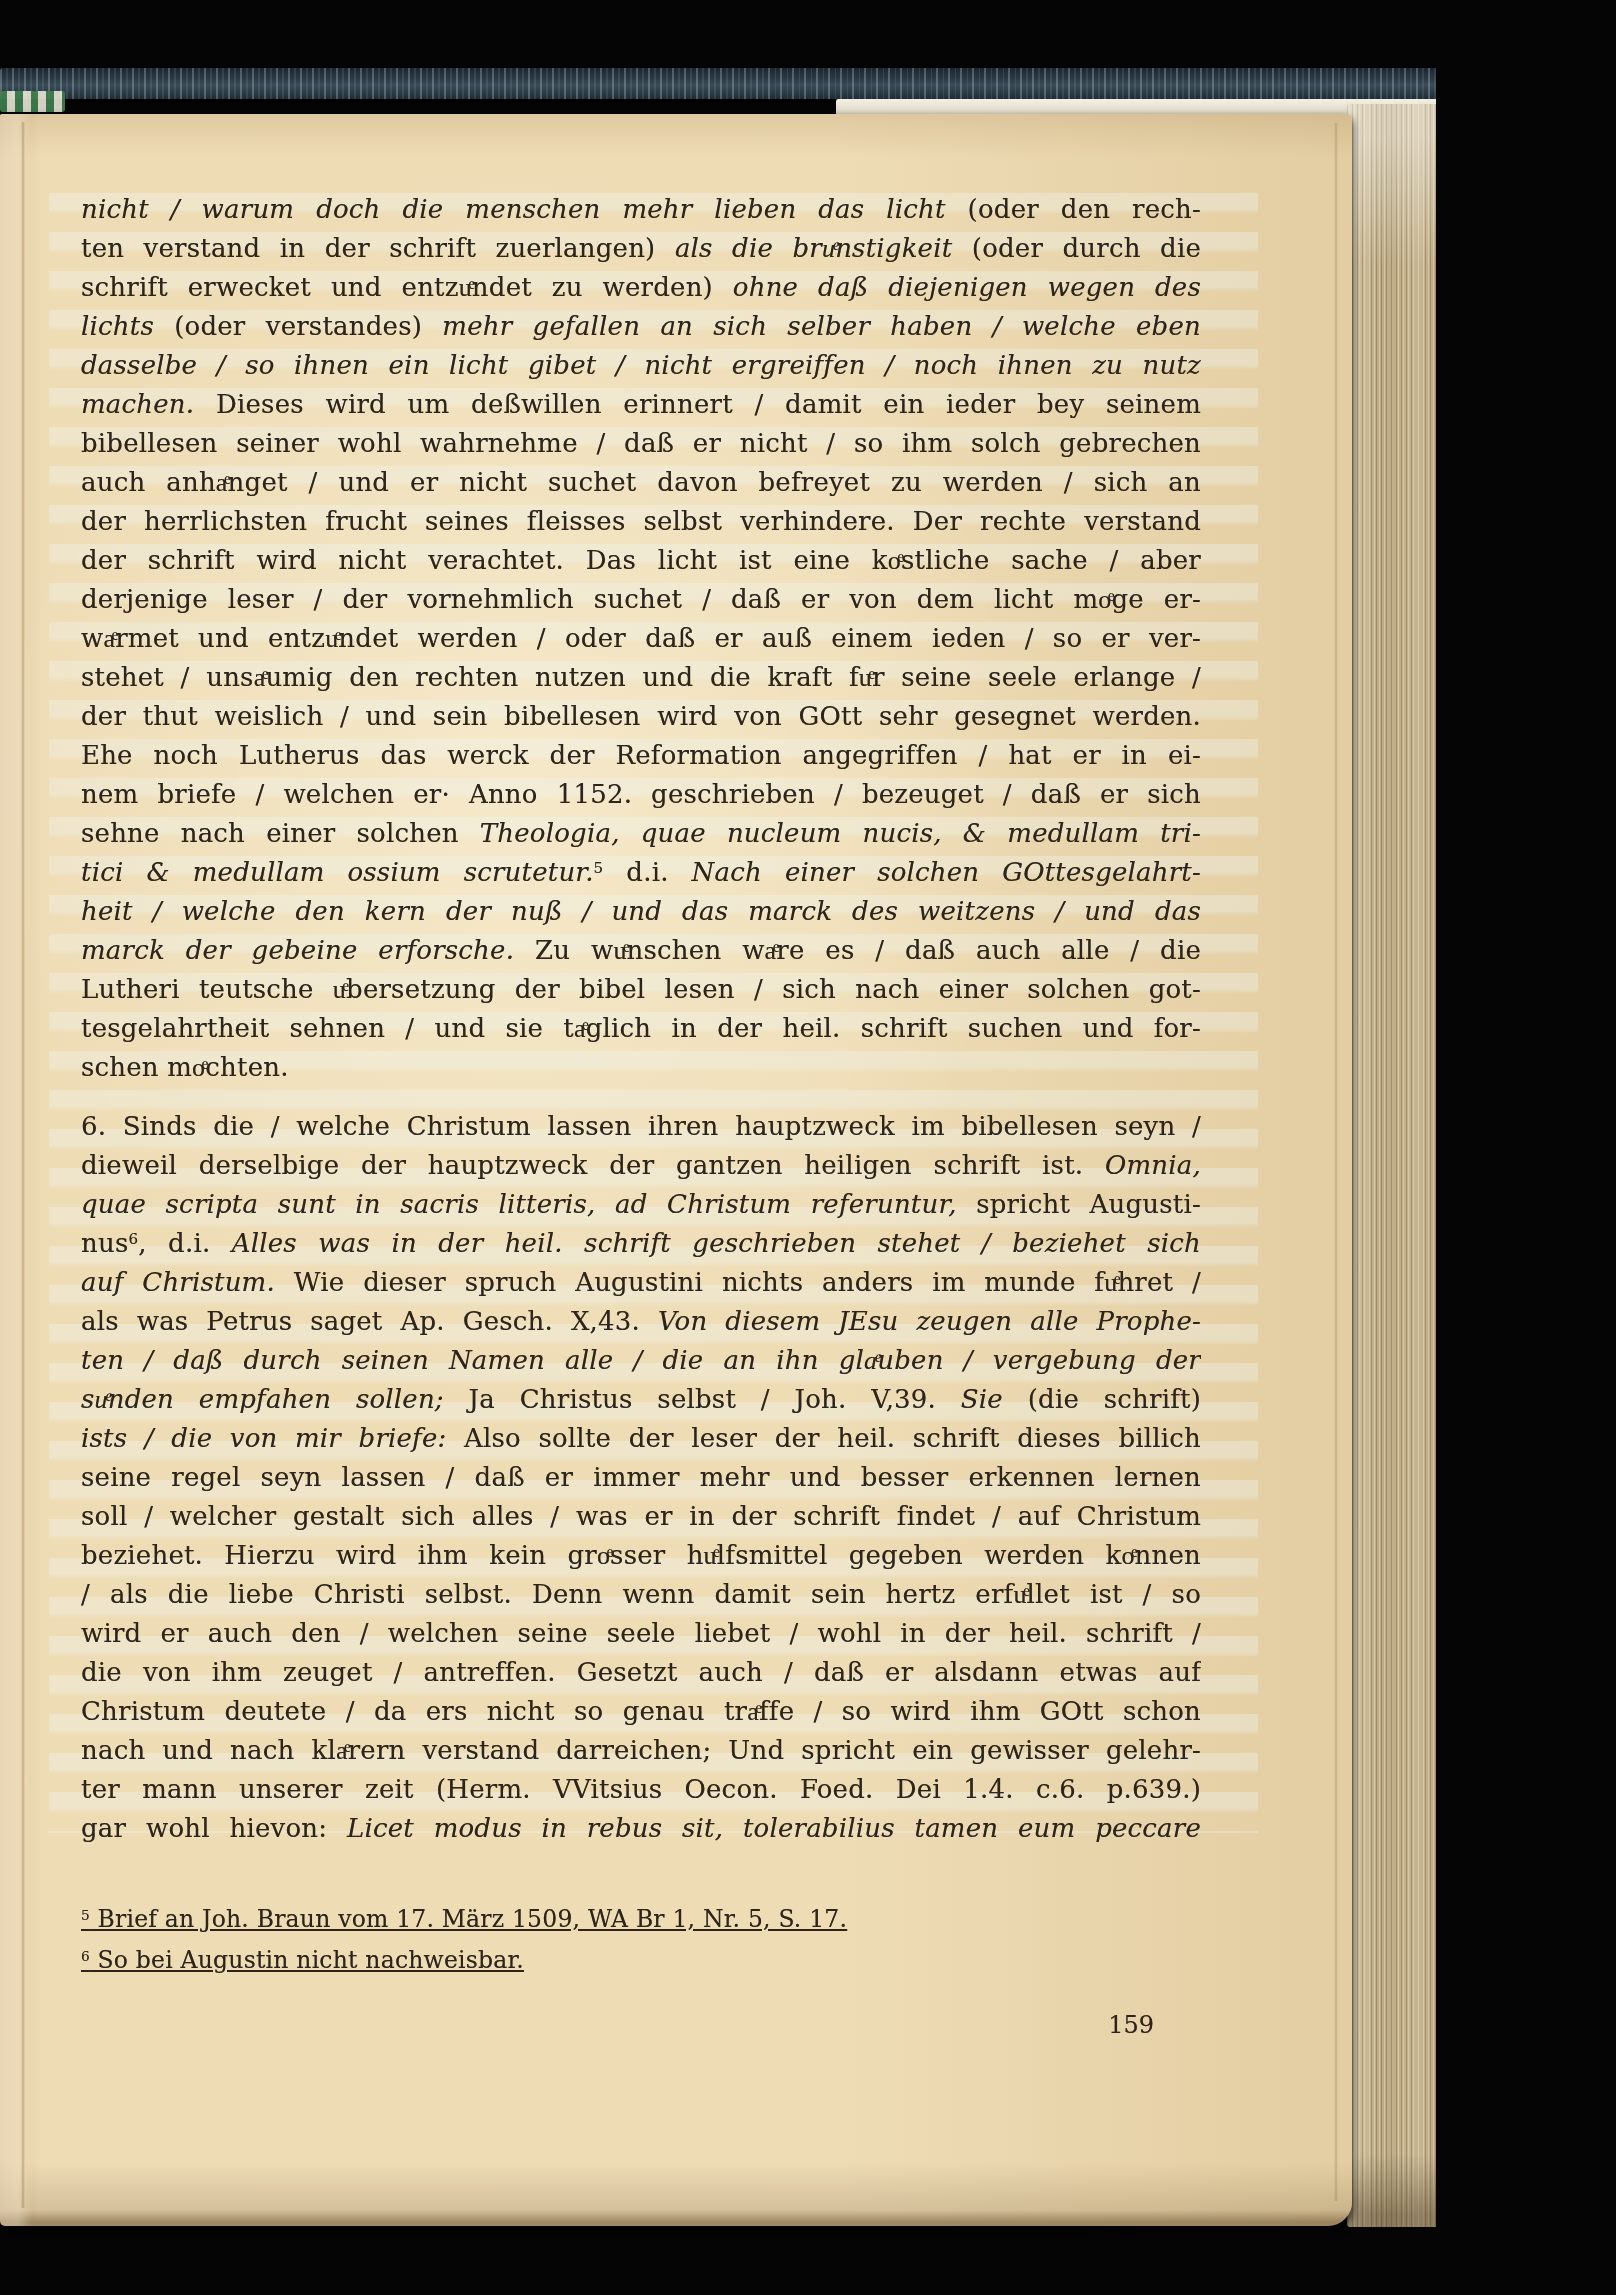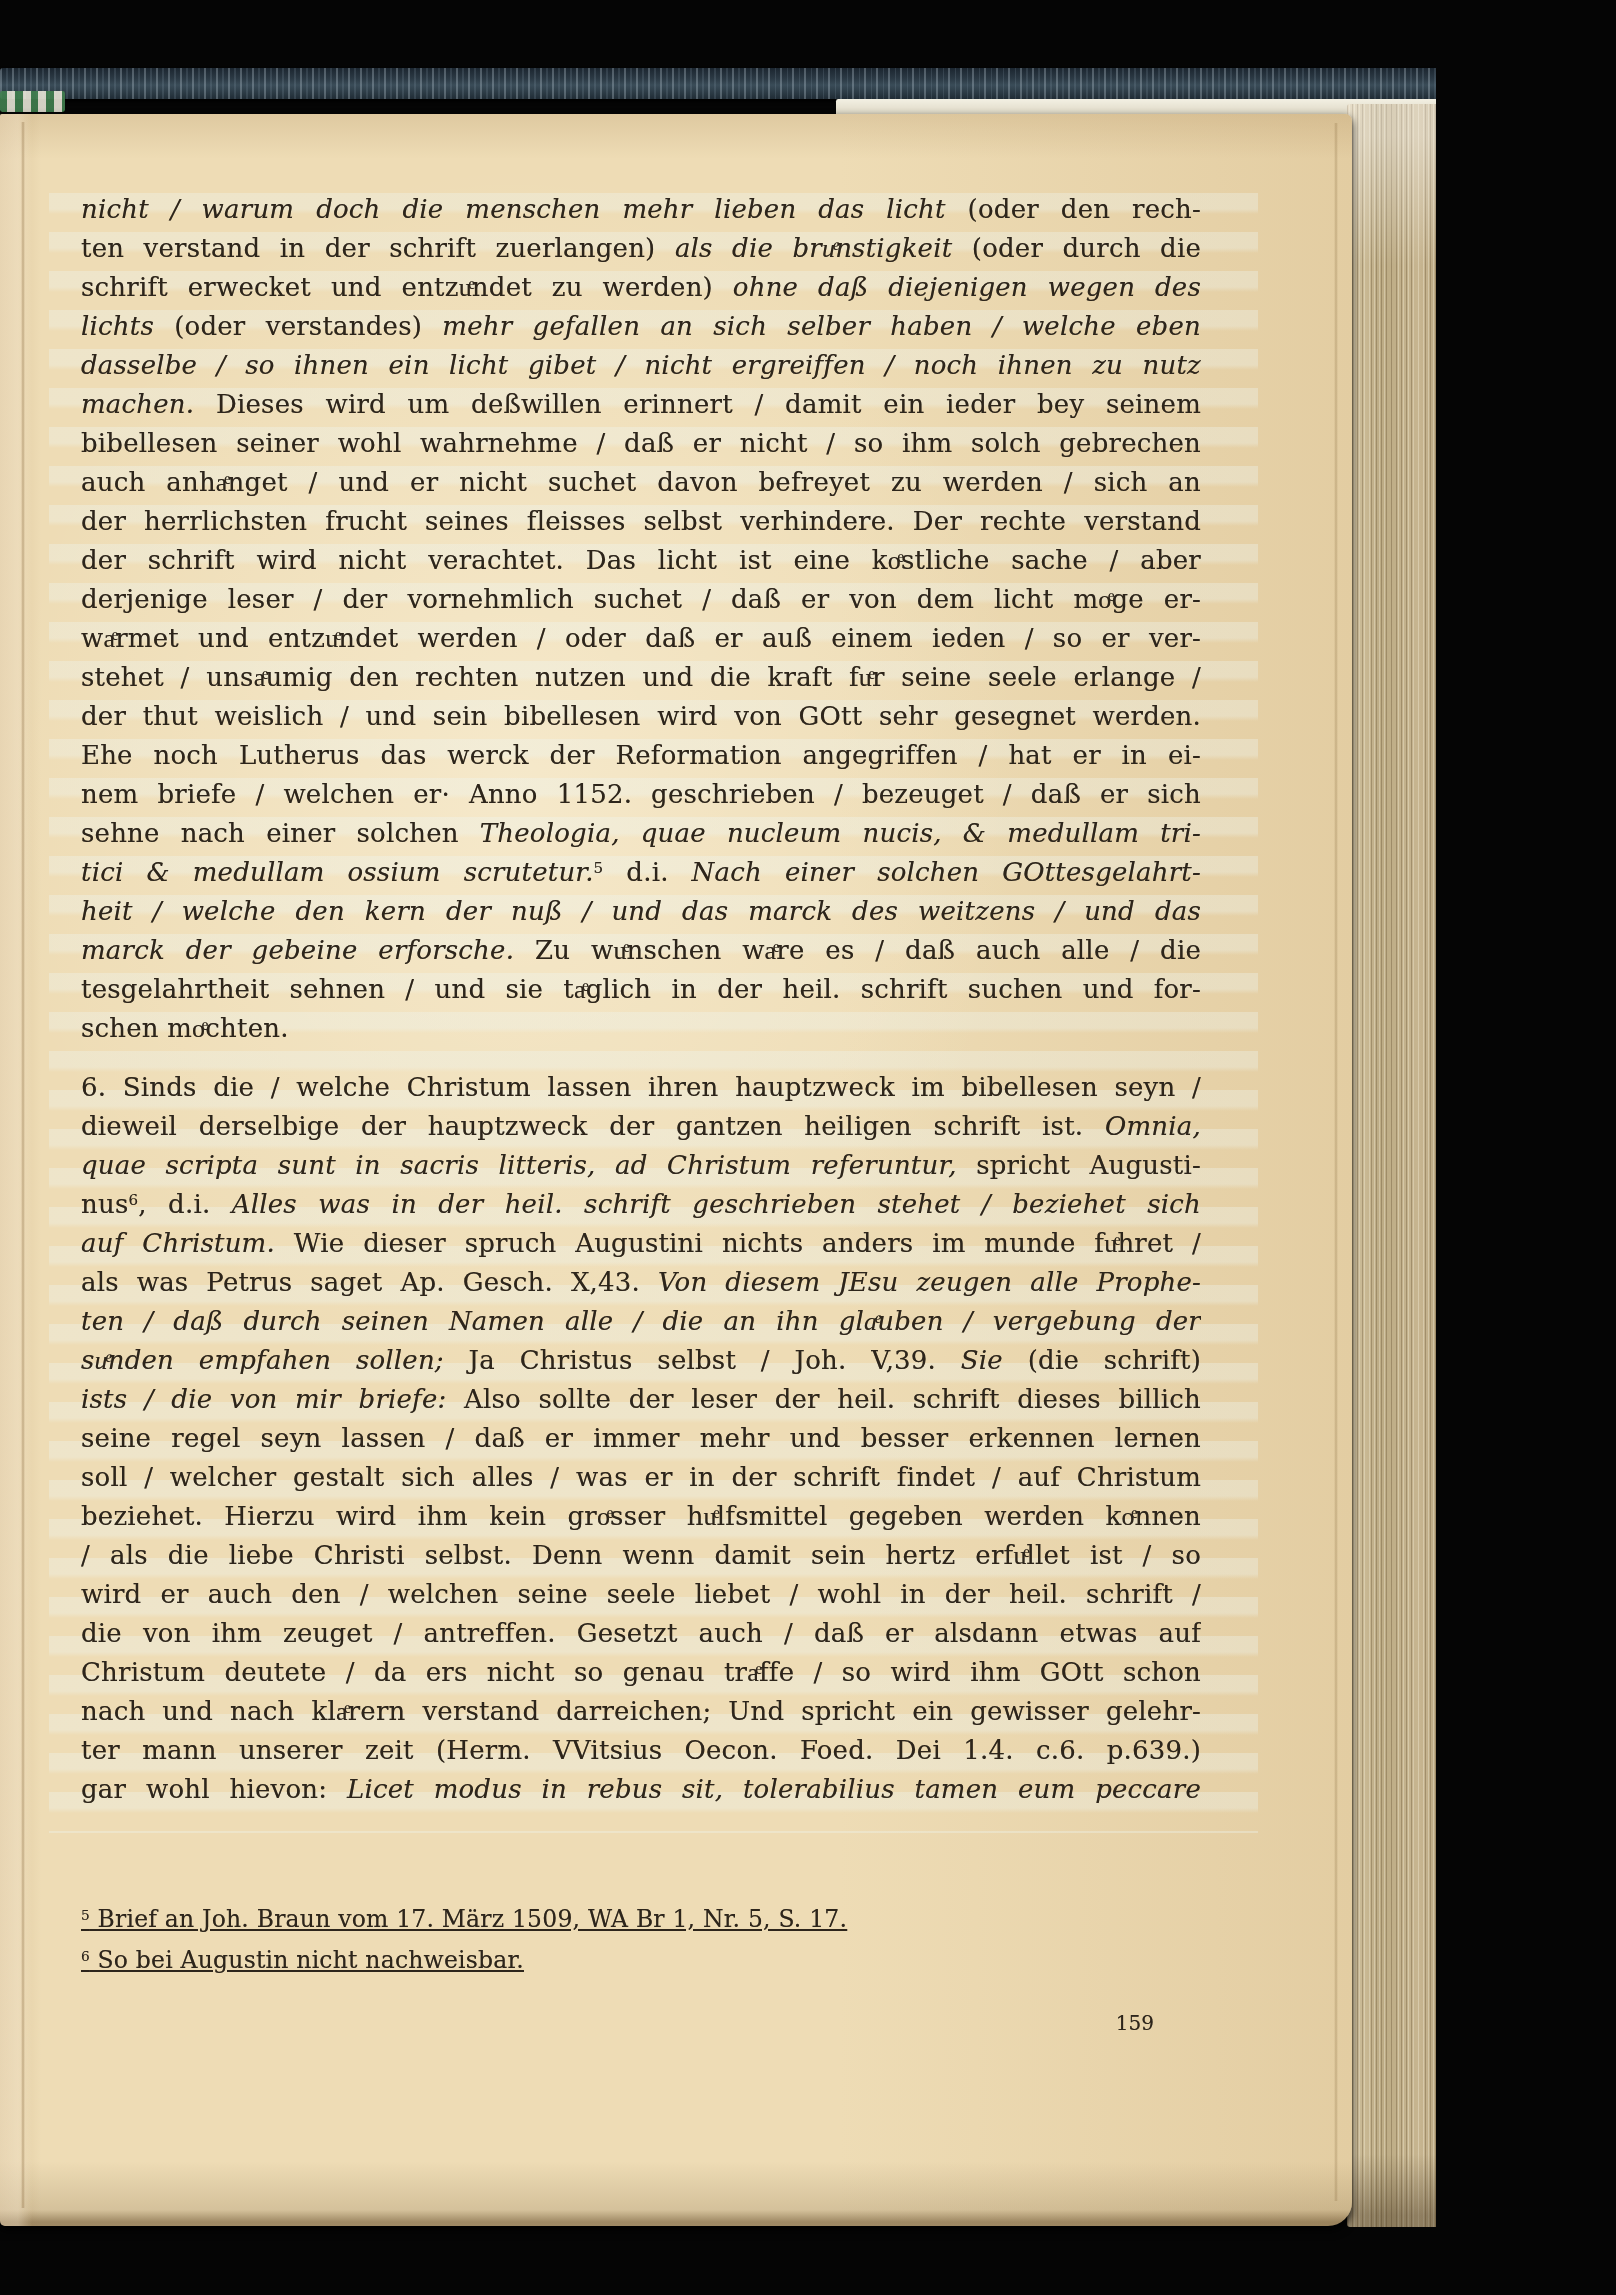--- a/index.html
+++ b/index.html
@@ -89,21 +89,21 @@
   sup.fnref{font-size:.58em;line-height:0;vertical-align:baseline;position:relative;top:-.5em;}
   .para-gap{height:19.5px;}
   .footnotes{
     position:absolute;left:81px;top:1899px;width:1120px;
     font-size:23.5px;line-height:41px;color:var(--ink,#2d251b);
     letter-spacing:0.2px;text-shadow:0 0 0.6px rgba(45,37,27,.5);text-decoration:underline;
   }
   .fn-line{height:41px;}
   .page-number{
     position:absolute;left:130px;top:2011px;width:1024px;text-align:right;
-    font-size:20px;color:var(--ink,#2d251b);text-shadow:0 0 0.6px rgba(45,37,27,.5);
+    font-size:24px;color:var(--ink,#2d251b);text-shadow:0 0 0.6px rgba(45,37,27,.5);
   }
 </style>
 </head>
 <body>
 
 <div class="scene">
   <div class="cover-top"></div>
   <div class="headband"></div>
   <div class="cover-right"></div>
   <div class="top-sliver"></div>
@@ -129,20 +129,21 @@
       <div class="bline"><span>derjenige leser / der vornehmlich suchet / daß er von dem licht moͤge er-</span></div>
       <div class="bline"><span>waͤrmet und entzuͤndet werden / oder daß er auß einem ieden / so er ver-</span></div>
       <div class="bline"><span>stehet / unsaͤumig den rechten nutzen und die kraft fuͤr seine seele erlange /</span></div>
       <div class="bline"><span>der thut weislich / und sein bibellesen wird von GOtt sehr gesegnet werden.</span></div>
       <div class="bline"><span>Ehe noch Lutherus das werck der Reformation angegriffen / hat er in ei-</span></div>
       <div class="bline"><span>nem briefe / welchen er· Anno 1152. geschrieben / bezeuget / daß er sich</span></div>
       <div class="bline"><span>sehne nach einer solchen </span><span class="it">Theologia, quae nucleum nucis, &amp; medullam tri-</span></div>
       <div class="bline"><span class="it">tici &amp; medullam ossium scrutetur.</span><sup class="fnref">5</sup><span> d.i. </span><span class="it">Nach einer solchen GOttesgelahrt-</span></div>
       <div class="bline"><span class="it">heit / welche den kern der nuß / und das marck des weitzens / und das</span></div>
       <div class="bline"><span class="it">marck der gebeine erforsche. </span><span>Zu wuͤnschen waͤre es / daß auch alle / die</span></div>
+      <div class="bline"><span>Lutheri teutsche uͤbersetzung der bibel lesen / sich nach einer solchen got-</span></div>
       <div class="bline"><span>tesgelahrtheit sehnen / und sie taͤglich in der heil. schrift suchen und for-</span></div>
       <div class="bline last"><span>schen moͤchten.</span></div>
       <div class="para-gap"></div>
       <div class="bline"><span>6. Sinds die / welche Christum lassen ihren hauptzweck im bibellesen seyn /</span></div>
       <div class="bline"><span>dieweil derselbige der hauptzweck der gantzen heiligen schrift ist. </span><span class="it">Omnia,</span></div>
       <div class="bline"><span class="it">quae scripta sunt in sacris litteris, ad Christum referuntur, </span><span>spricht Augusti-</span></div>
       <div class="bline"><span>nus</span><sup class="fnref">6</sup><span>, d.i. </span><span class="it">Alles was in der heil. schrift geschrieben stehet / beziehet sich</span></div>
       <div class="bline"><span class="it">auf Christum. </span><span>Wie dieser spruch Augustini nichts anders im munde fuͤhret /</span></div>
       <div class="bline"><span>als was Petrus saget Ap. Gesch. X,43. </span><span class="it">Von diesem JEsu zeugen alle Prophe-</span></div>
       <div class="bline"><span class="it">ten / daß durch seinen Namen alle / die an ihn glaͤuben / vergebung der</span></div>

